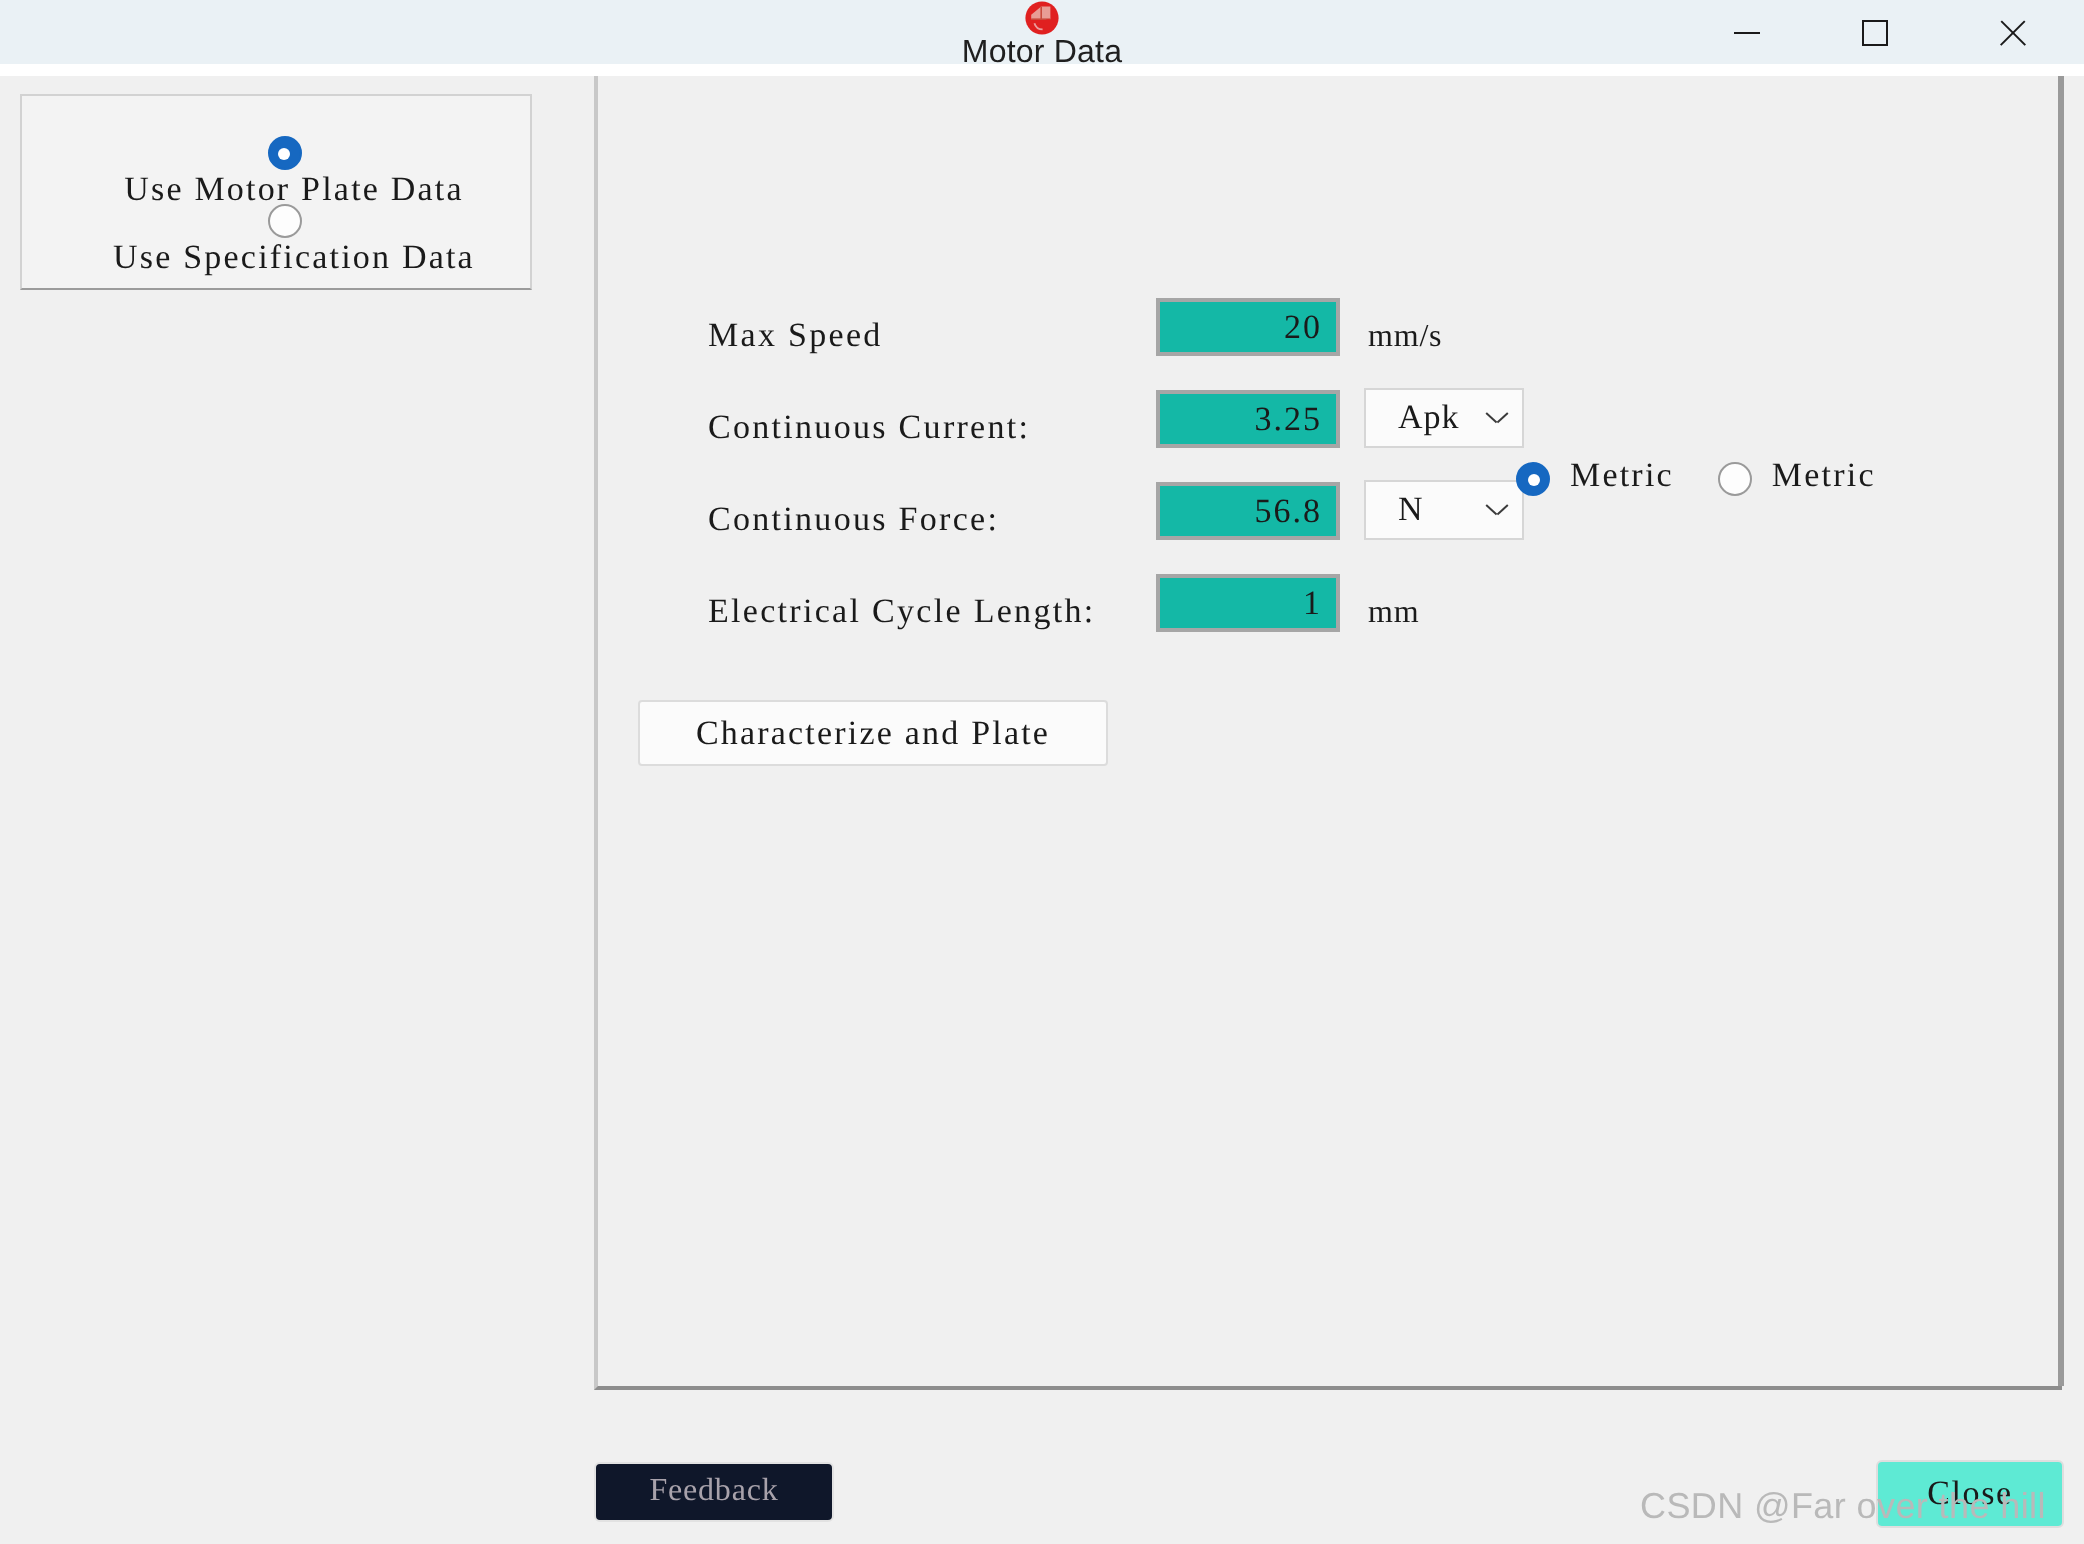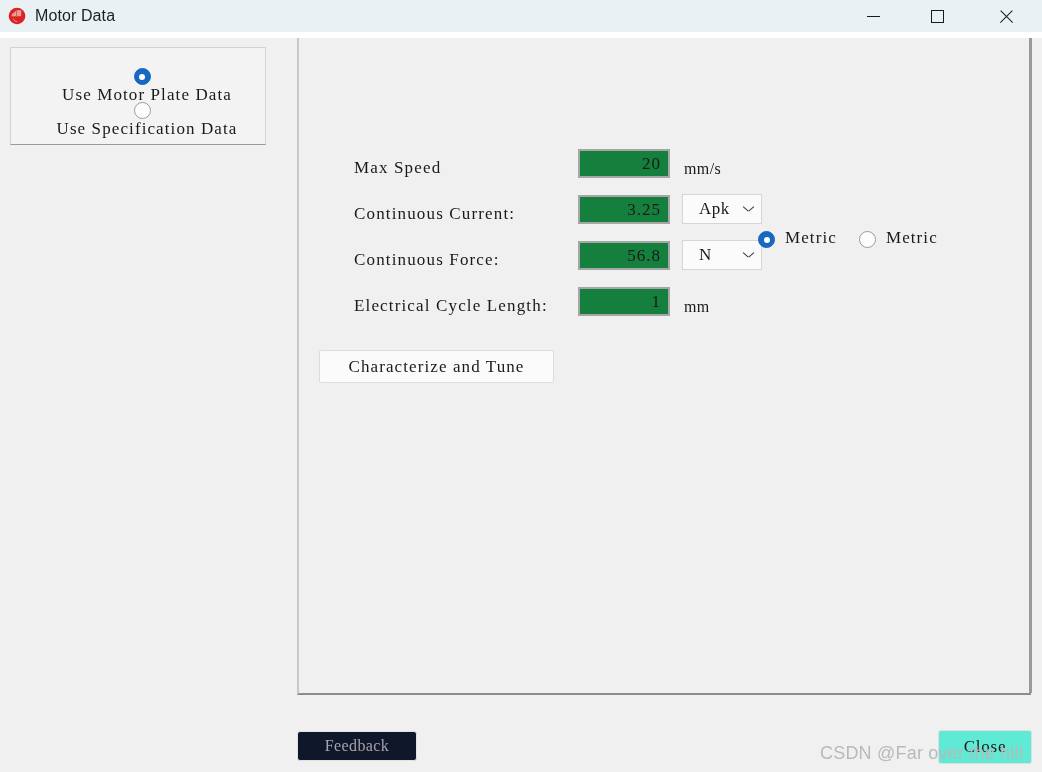--- a/index.html
+++ b/index.html
@@ -17,20 +17,21 @@
 
   
   .titlebar {
     position: absolute;
     left: 0; top: 0;
     width: 1042px;
     height: 32px;
     background: #eaf1f5;
     display: flex;
     align-items: center;
+    flex-direction: column;
   }
   .title-icon {
     width: 18px;
     height: 18px;
     margin-left: 8px;
     margin-right: 9px;
     position: relative;
     flex: 0 0 auto;
   }
   .title-text {
@@ -186,21 +187,21 @@
     font-size: 17px;
     color: #1a1a1a;
     letter-spacing: 1.15px;
     white-space: nowrap;
     width: 224px;
     flex: 0 0 auto;
   }
   .f-input {
     width: 92px;
     height: 29px;
-    background: #15803d;
+    background: #14b8a6;
     border: 2px solid #a6a6a6;
     box-sizing: border-box;
     font-family: "Liberation Serif", serif;
     font-size: 17px;
     color: #1a1a1a;
     text-align: right;
     padding: 0 7px 0 4px;
     letter-spacing: 1px;
     outline: none;
     flex: 0 0 auto;
@@ -410,19 +411,19 @@
 </div>
 
 <div class="units">
   <span class="radio on"></span>
   <span class="radio-label">Metric</span>
   <span class="units-gap"></span>
   <span class="radio off"></span>
   <span class="radio-label">Metric</span>
 </div>
 
-<div class="char-btn">Characterize and Tune</div>
+<div class="char-btn">Characterize and Plate</div>
 
 <div class="feedback-btn">Feedback</div>
 
 <div class="close-btn">Close</div>
 
 <div class="watermark">CSDN @Far over the hill</div>
 
 </body></html>

